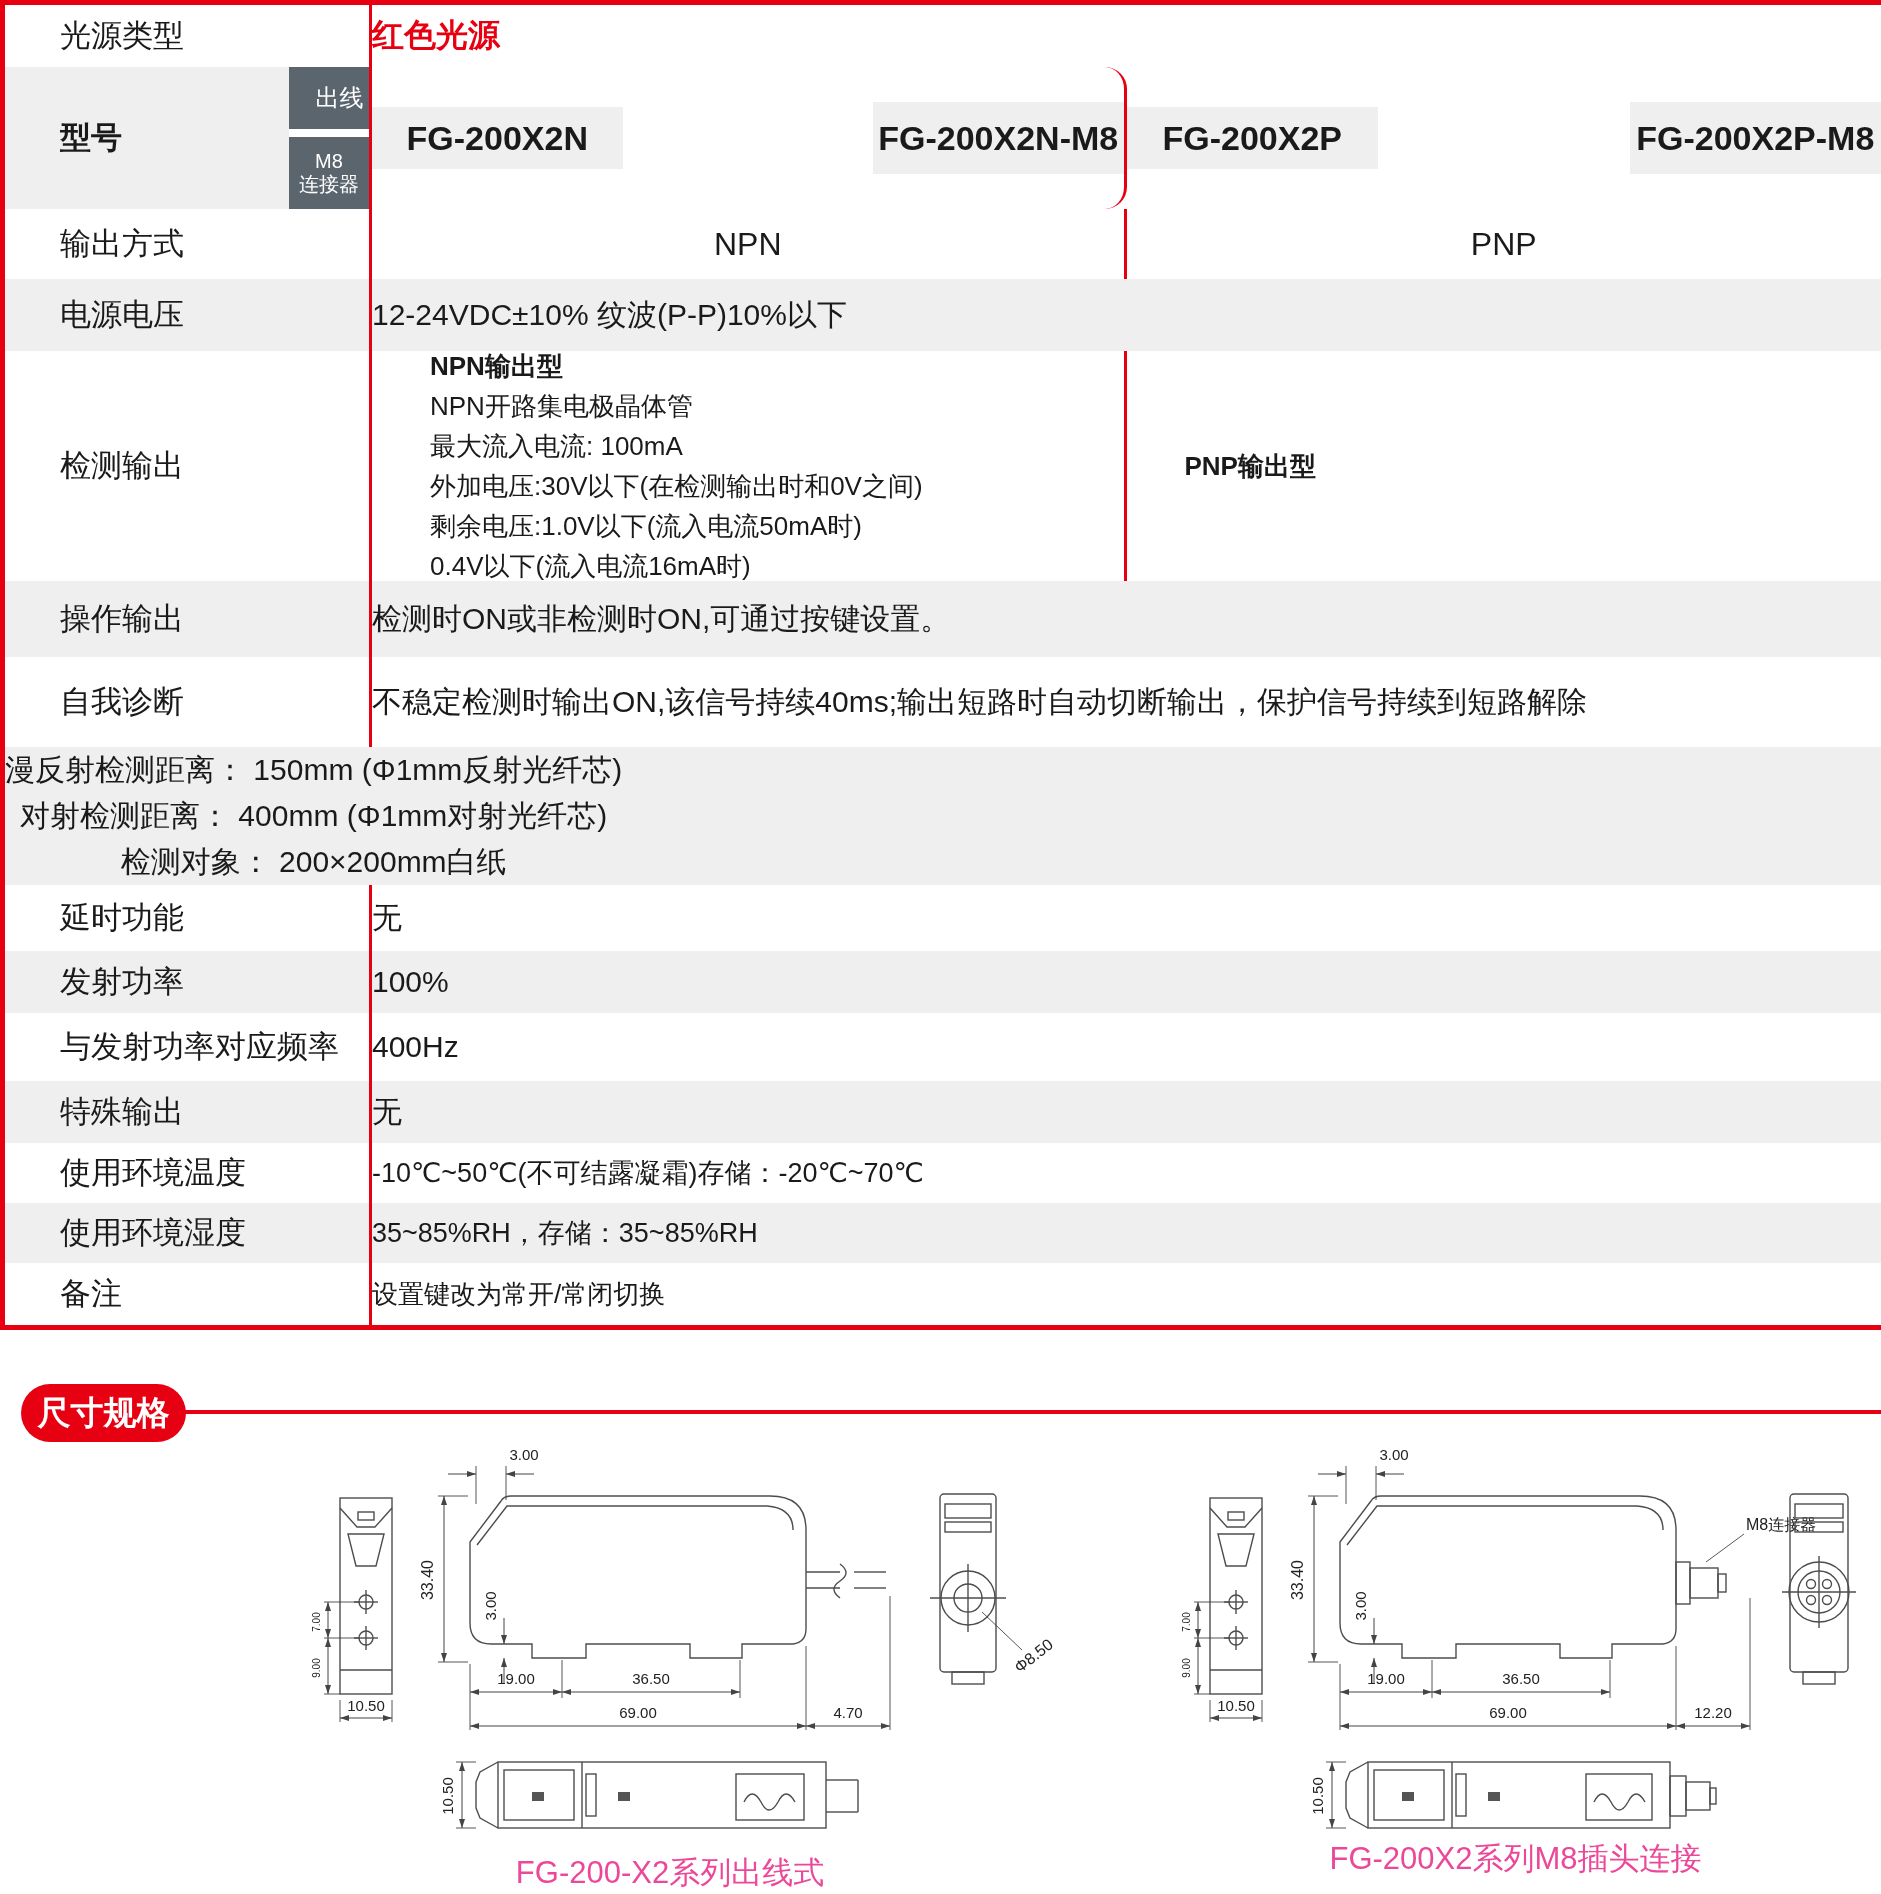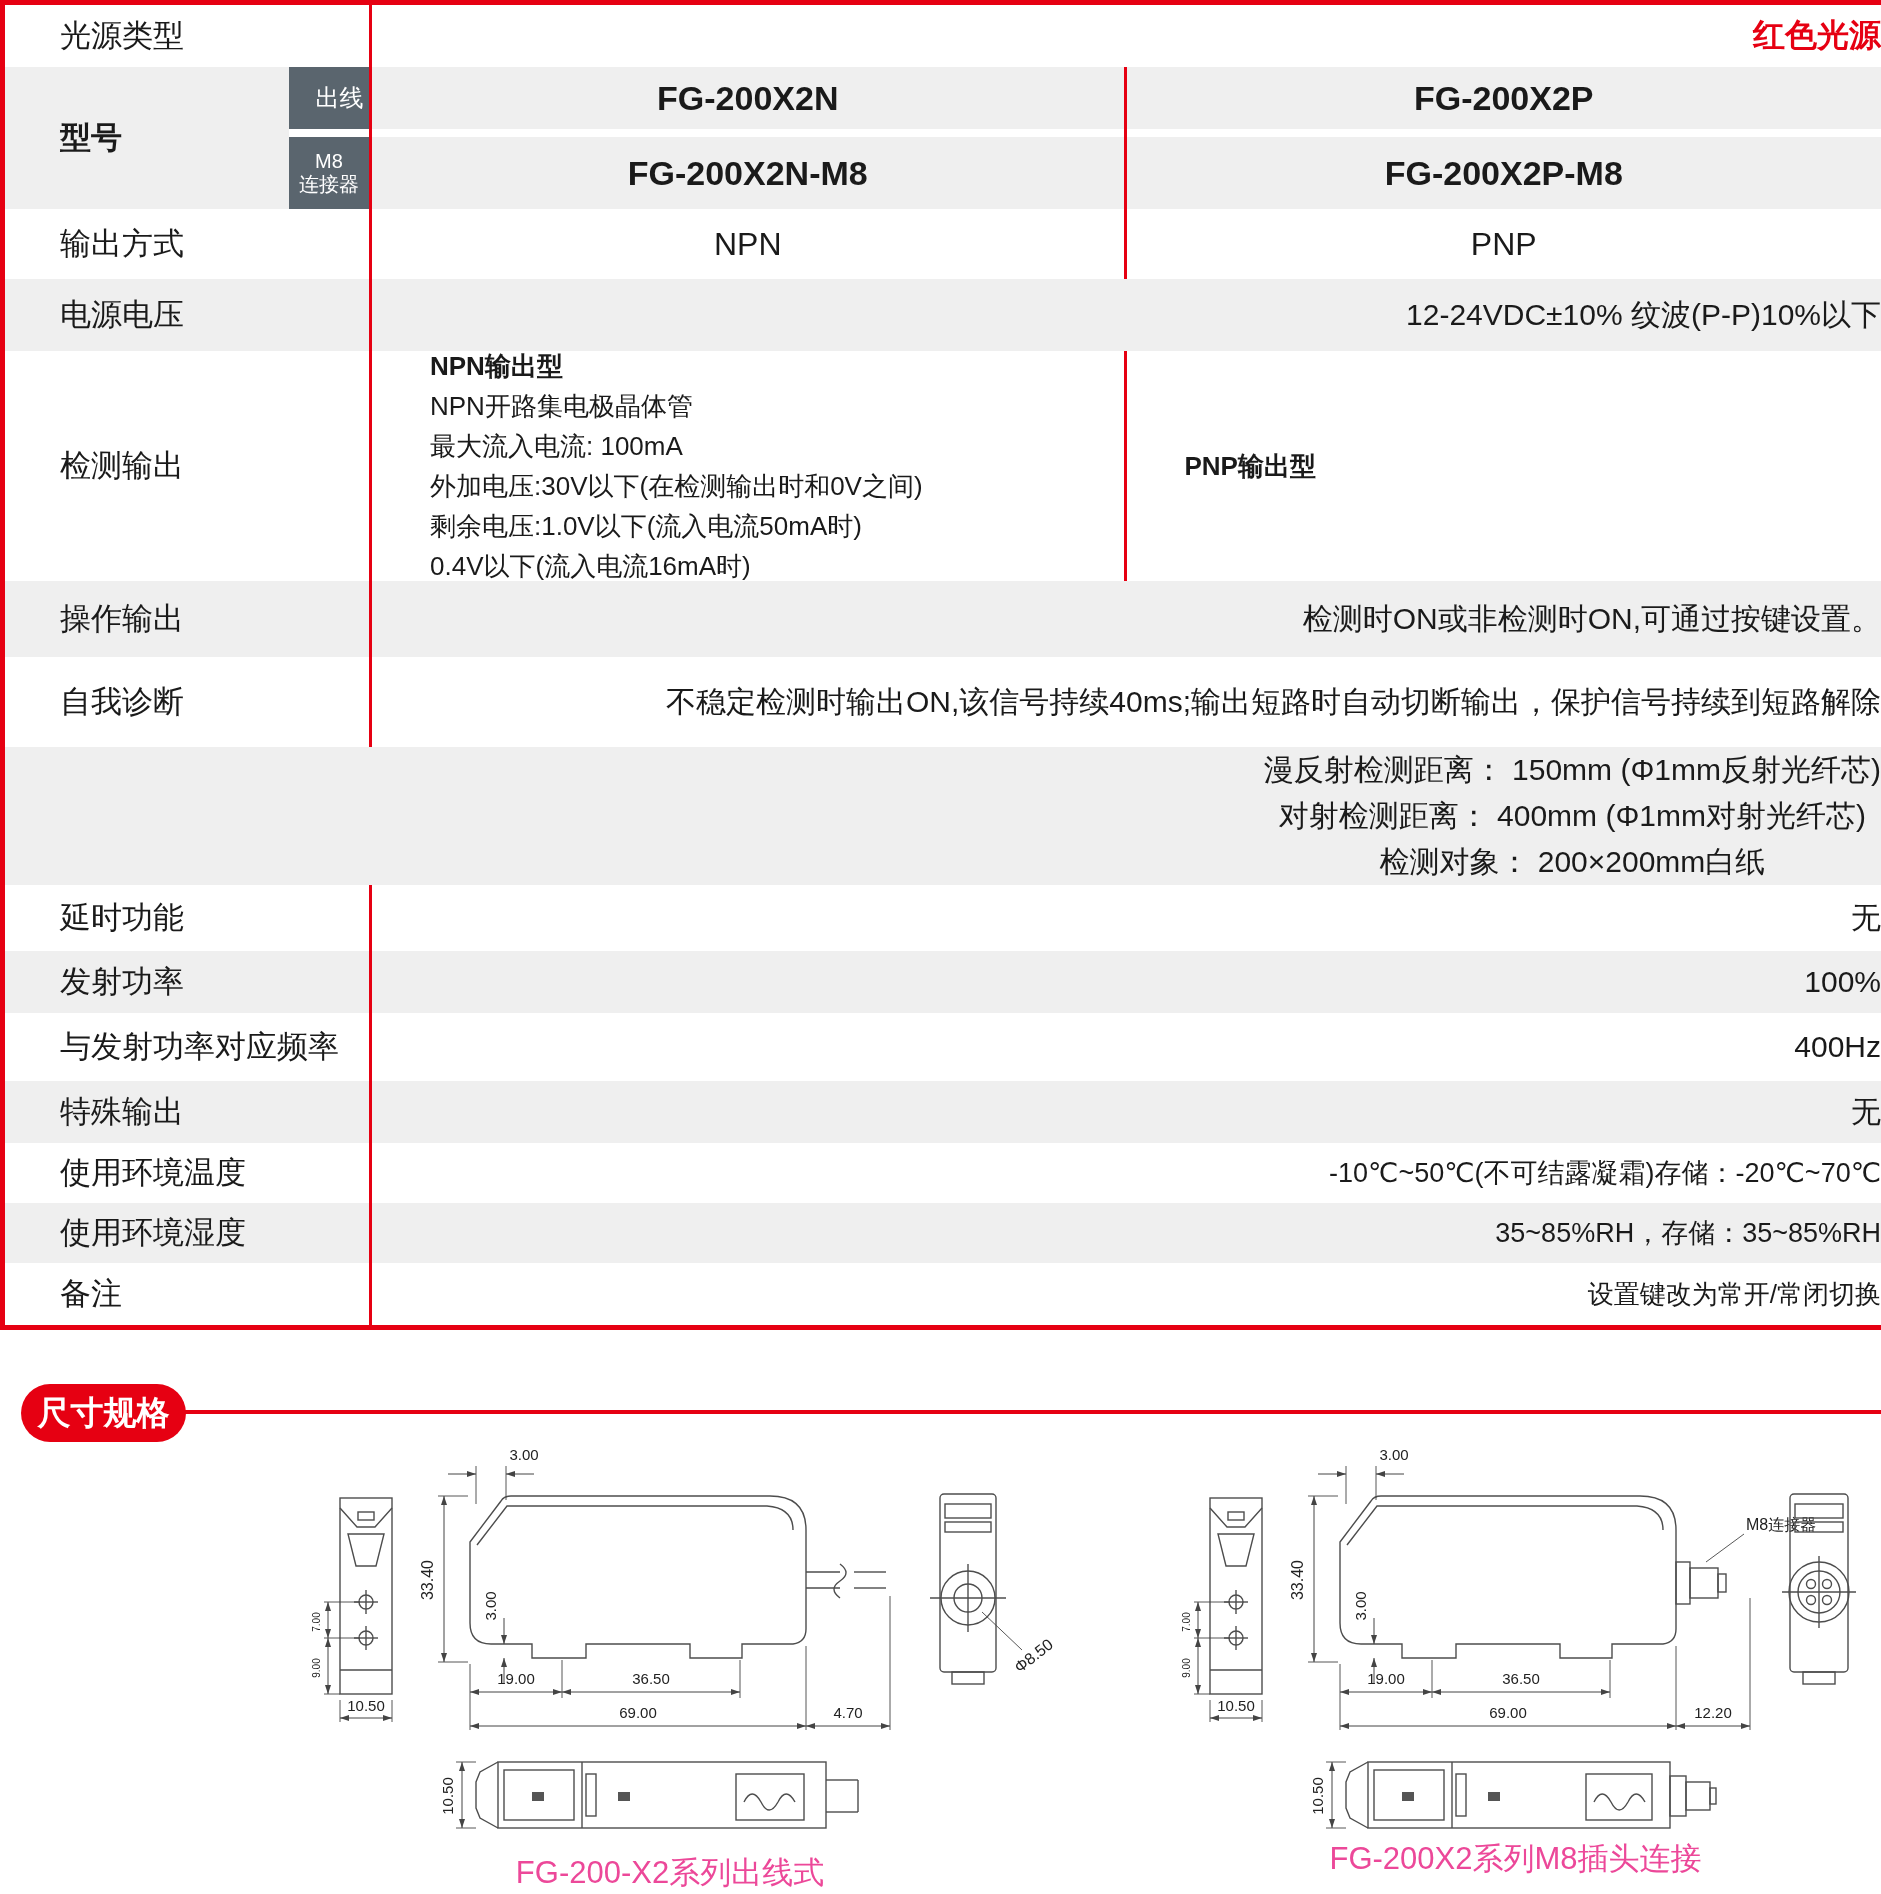--- a/index.html
+++ b/index.html
@@ -24,42 +24,42 @@
     border-bottom:5px solid var(--red);
   }
   .trow{display:flex;align-items:stretch;background:#fff;}
   .lbl{
     width:367px;flex:0 0 367px;border-right:3px solid var(--red);
     padding-left:55px;display:flex;align-items:center;font-size:31px;
     position:relative;
   }
   .g .lbl, .g .vwrap, .g .vhalf{background:var(--gray);}
   .vwrap{flex:1;display:flex;align-items:center;}
-  .vwrap.center{justify-content:flex-end;text-align:center;}
+  .vwrap.center{justify-content:flex-start;text-align:center;}
   .vhalf{width:50%;flex:0 0 50%;display:flex;align-items:center;justify-content:center;height:100%;}
   .split .vhalf:first-child{border-right:3px solid var(--red);}
   .b{font-weight:bold;}
   .red-txt{color:var(--red);font-weight:bold;font-size:32px;}
   .v30{font-size:30px;}
   .v32{font-size:32px;}
   .pre{white-space:pre-line;}
   
   .h-model{height:142px;}
   .model-lbl .badges{
     position:absolute;right:0;top:0;bottom:0;width:80px;
     display:flex;flex-direction:column;
   }
   .badge{
     background:var(--slate);color:#fff;display:flex;flex-direction:column;
     align-items:center;justify-content:center;text-align:center;
   }
   .badge-wire{height:62px;font-size:24px;padding-left:21px;}
   .badge-gap{height:8px;background:#fff;}
   .badge-m8{height:72px;font-size:20px;line-height:23px;}
-  .colstack{flex-direction:column;justify-content:flex-start;}
+  .colstack{justify-content:flex-start;border-radius:22px;}
   .mcell{width:100%;display:flex;align-items:center;justify-content:center;background:var(--gray);}
   .mcell.r1{height:62px;font-size:34px;font-weight:bold;}
   .mgap{height:8px;width:100%;background:#fff;}
   .mcell.r2{height:72px;font-size:34px;font-weight:bold;}
   .h-model .vwrap, .h-model .vhalf{background:#fff;}
   
   .specblock{padding-left:58px;width:100%;}
   .sbt{font-weight:bold;font-size:26px;line-height:40px;}
   .sbb{font-size:26px;line-height:40px;white-space:pre-line;}
   

